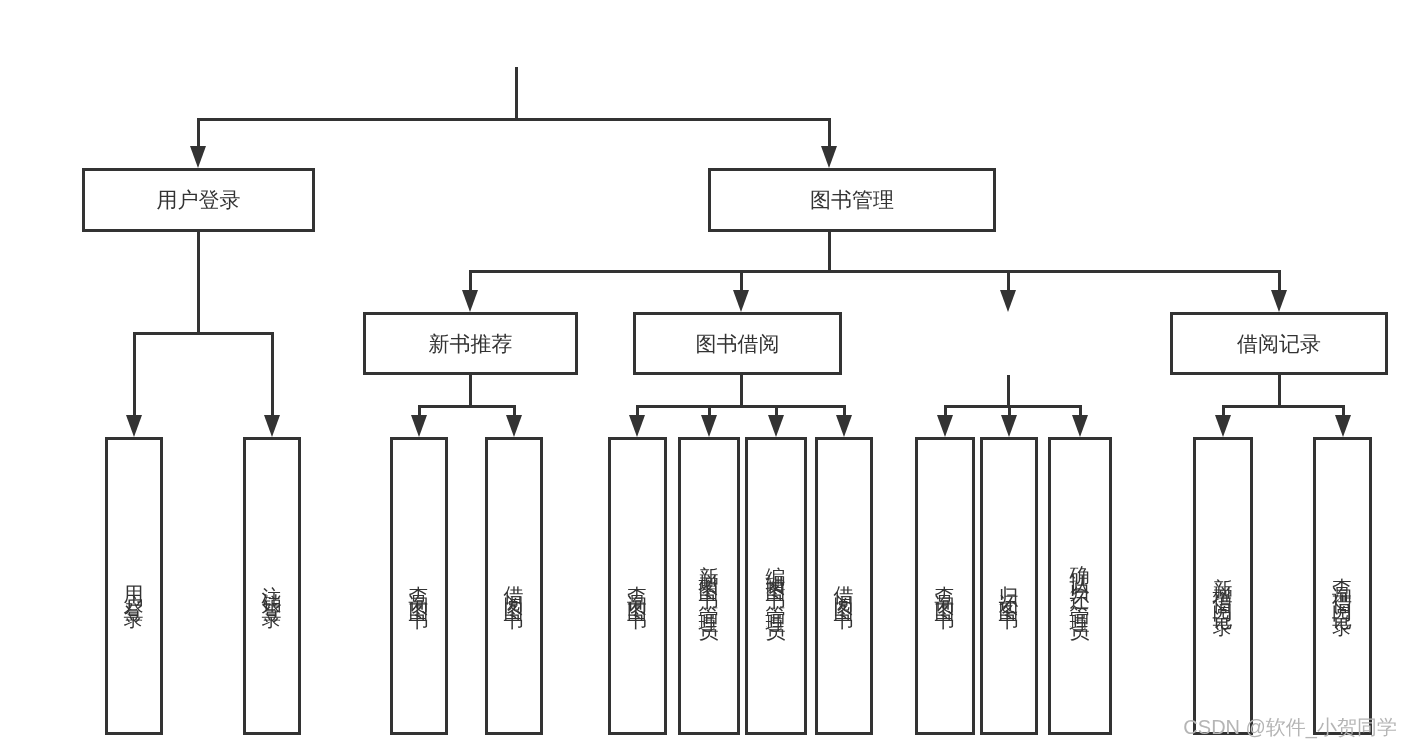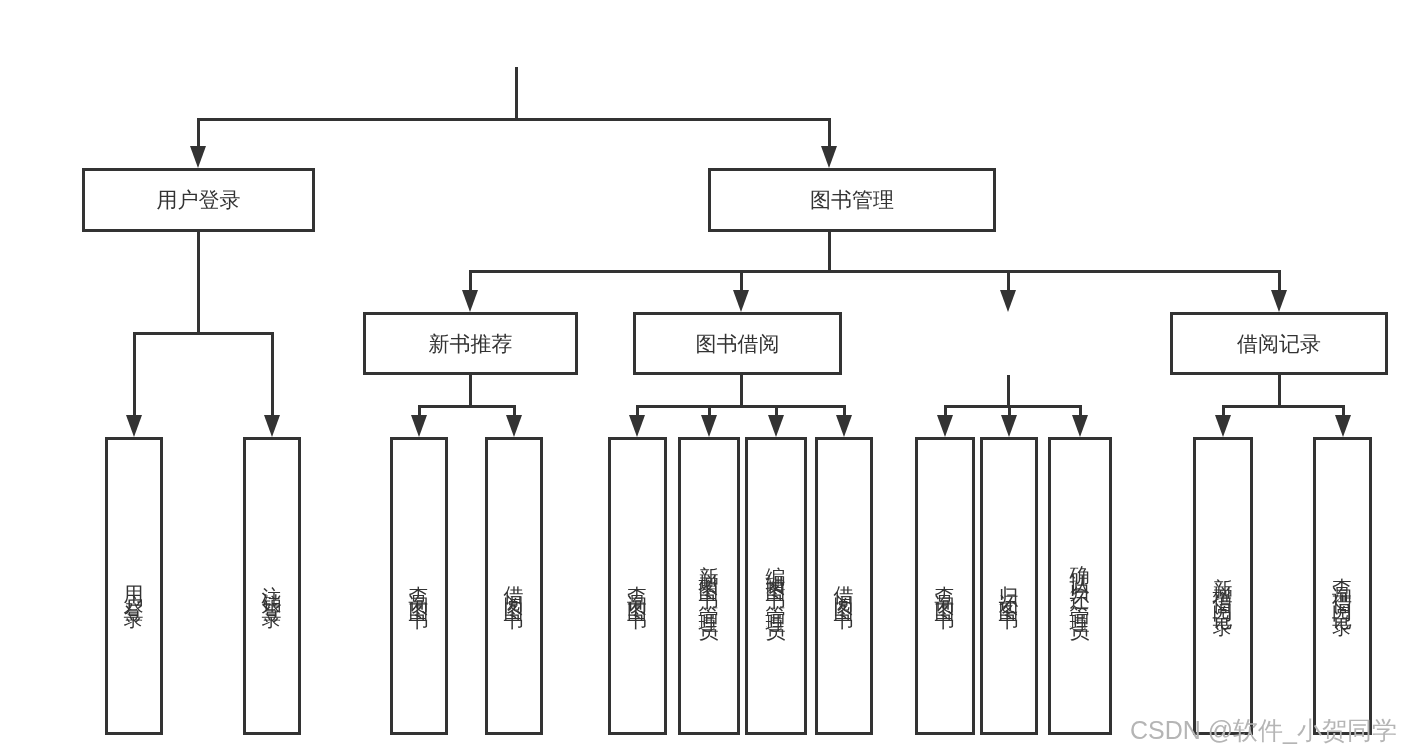--- a/index.html
+++ b/index.html
@@ -40,21 +40,21 @@
   .hline{position:absolute;height:3px;background:var(--line);}
   .ah{
     position:absolute;width:0;height:0;
     border-left:8px solid transparent;
     border-right:8px solid transparent;
     border-top:22px solid var(--line);
   }
   .watermark{
     position:absolute;
     top:714px;right:8px;
-    font-size:25px;
+    font-size:20px;
     color:var(--watermark);
     white-space:nowrap;
   }
 </style>
 </head>
 <body>
 
 <div class="canvas">
 
 

